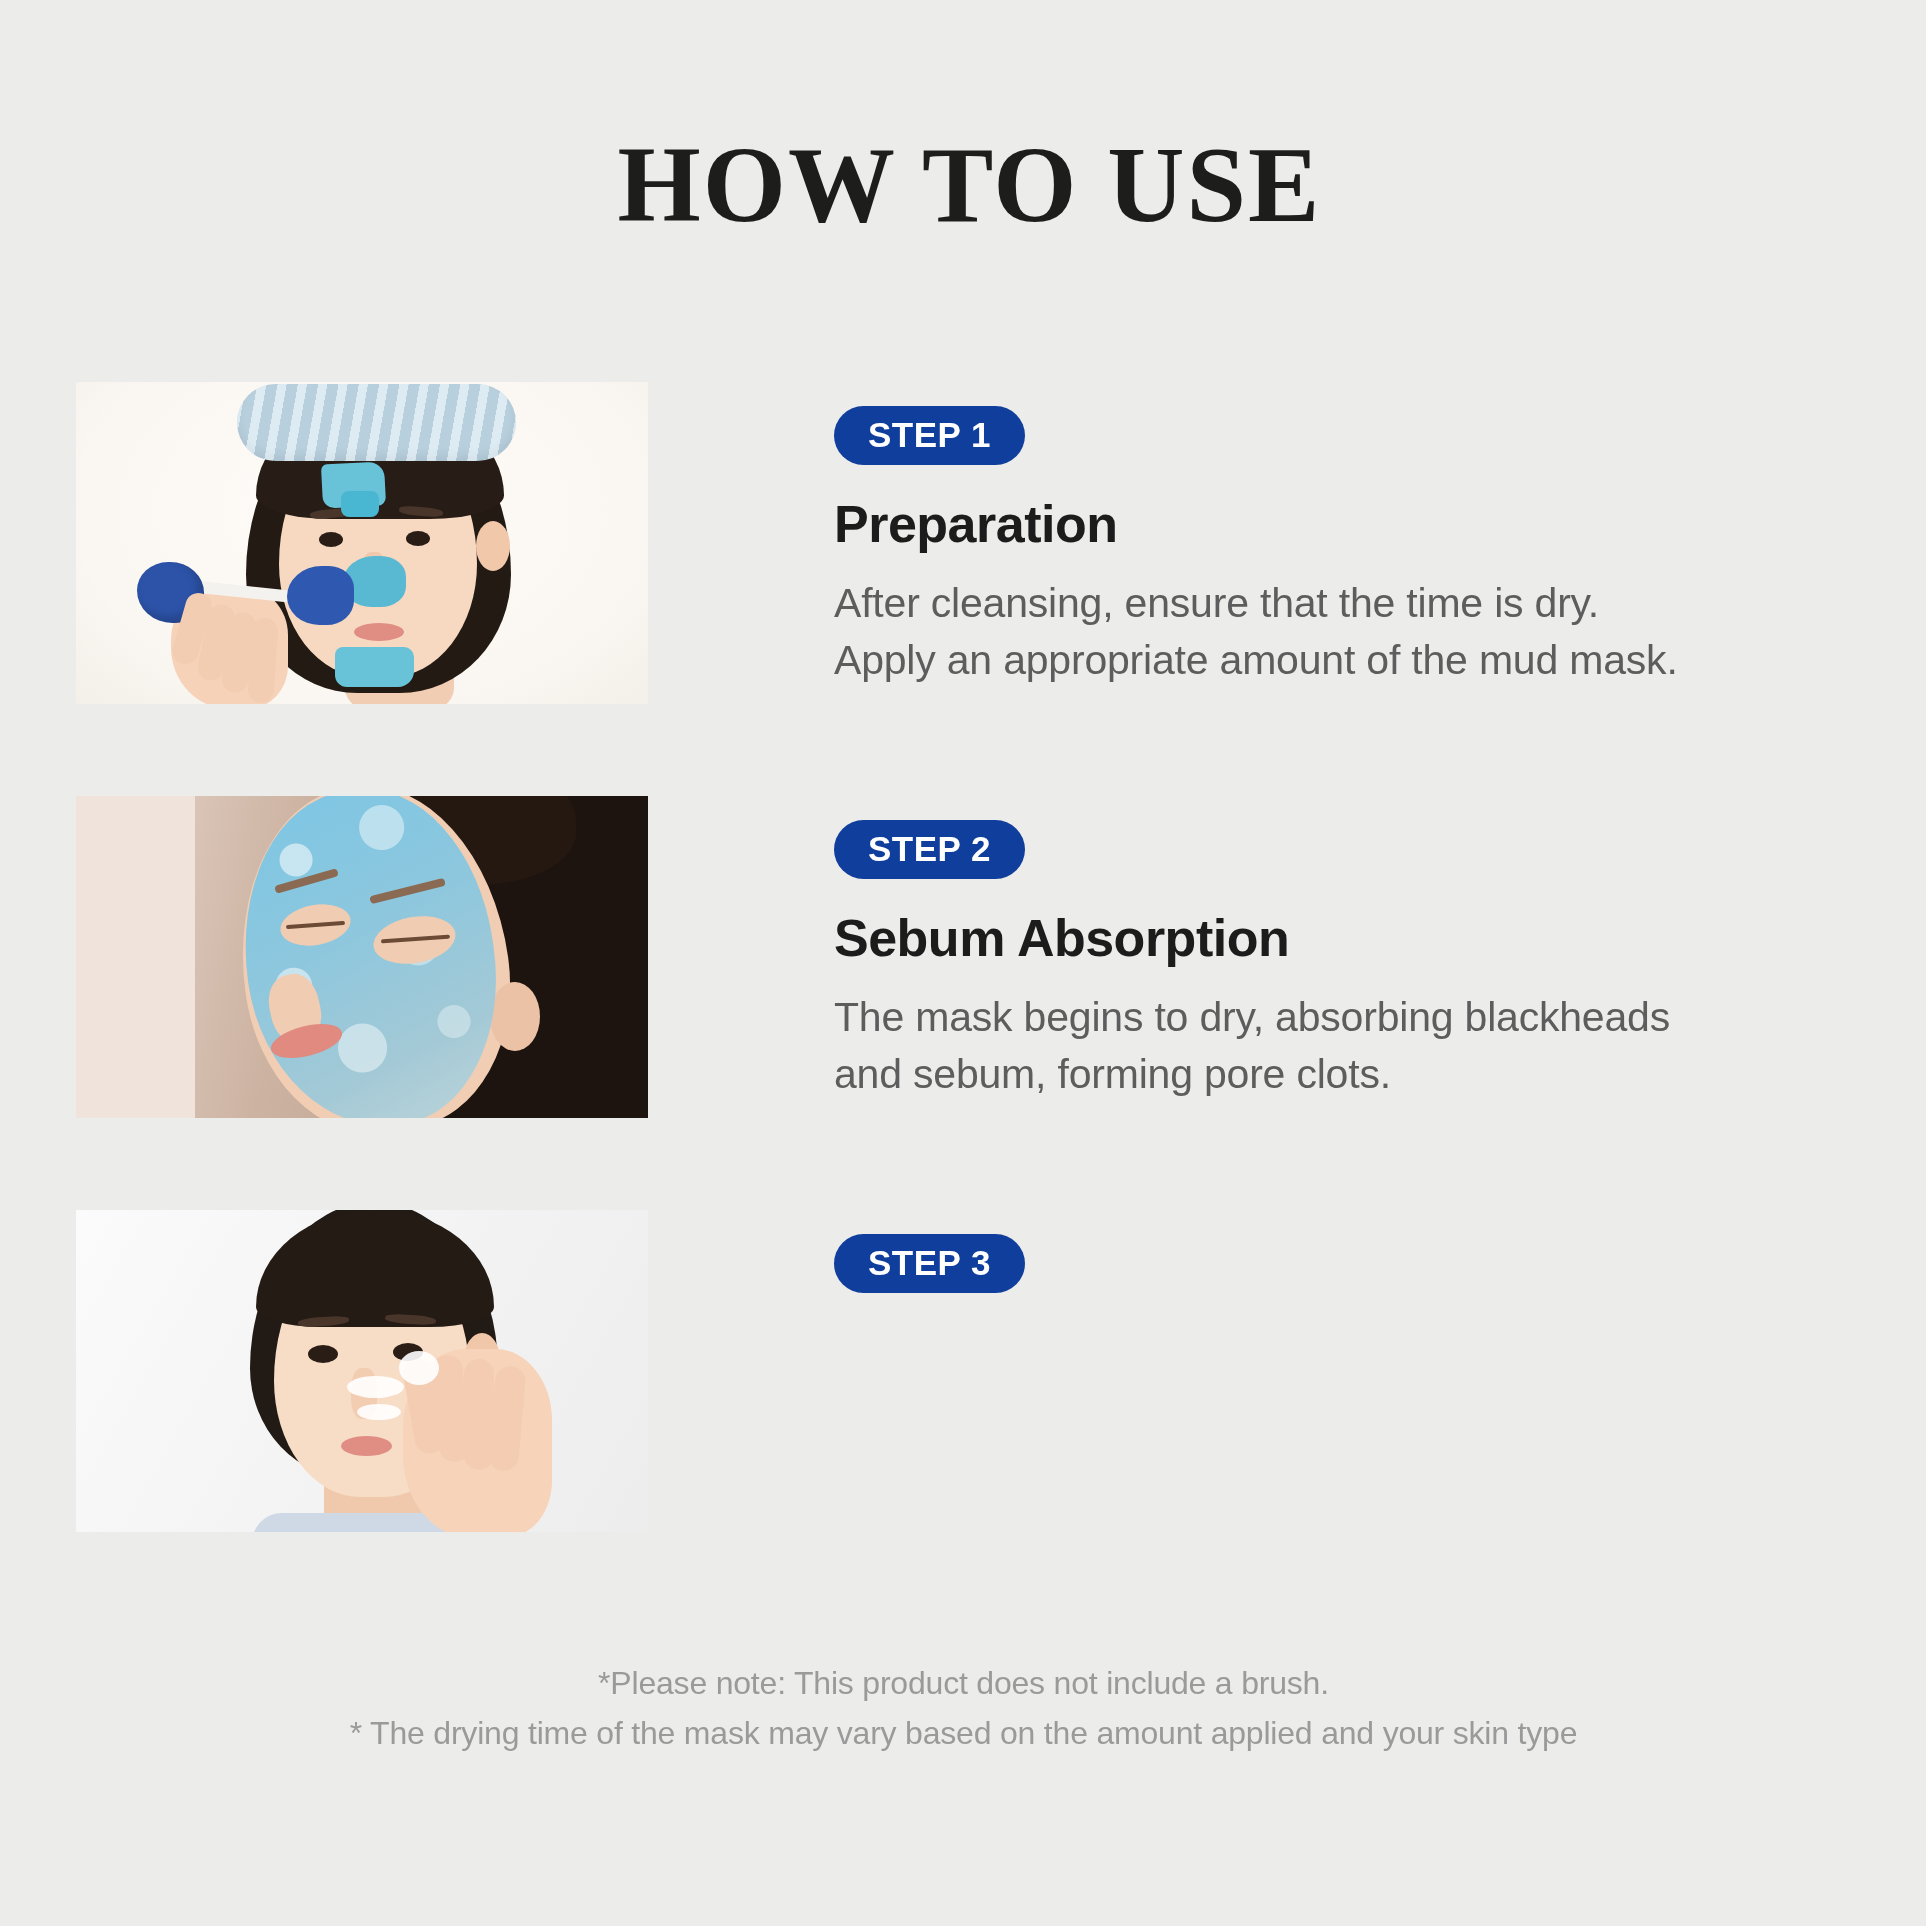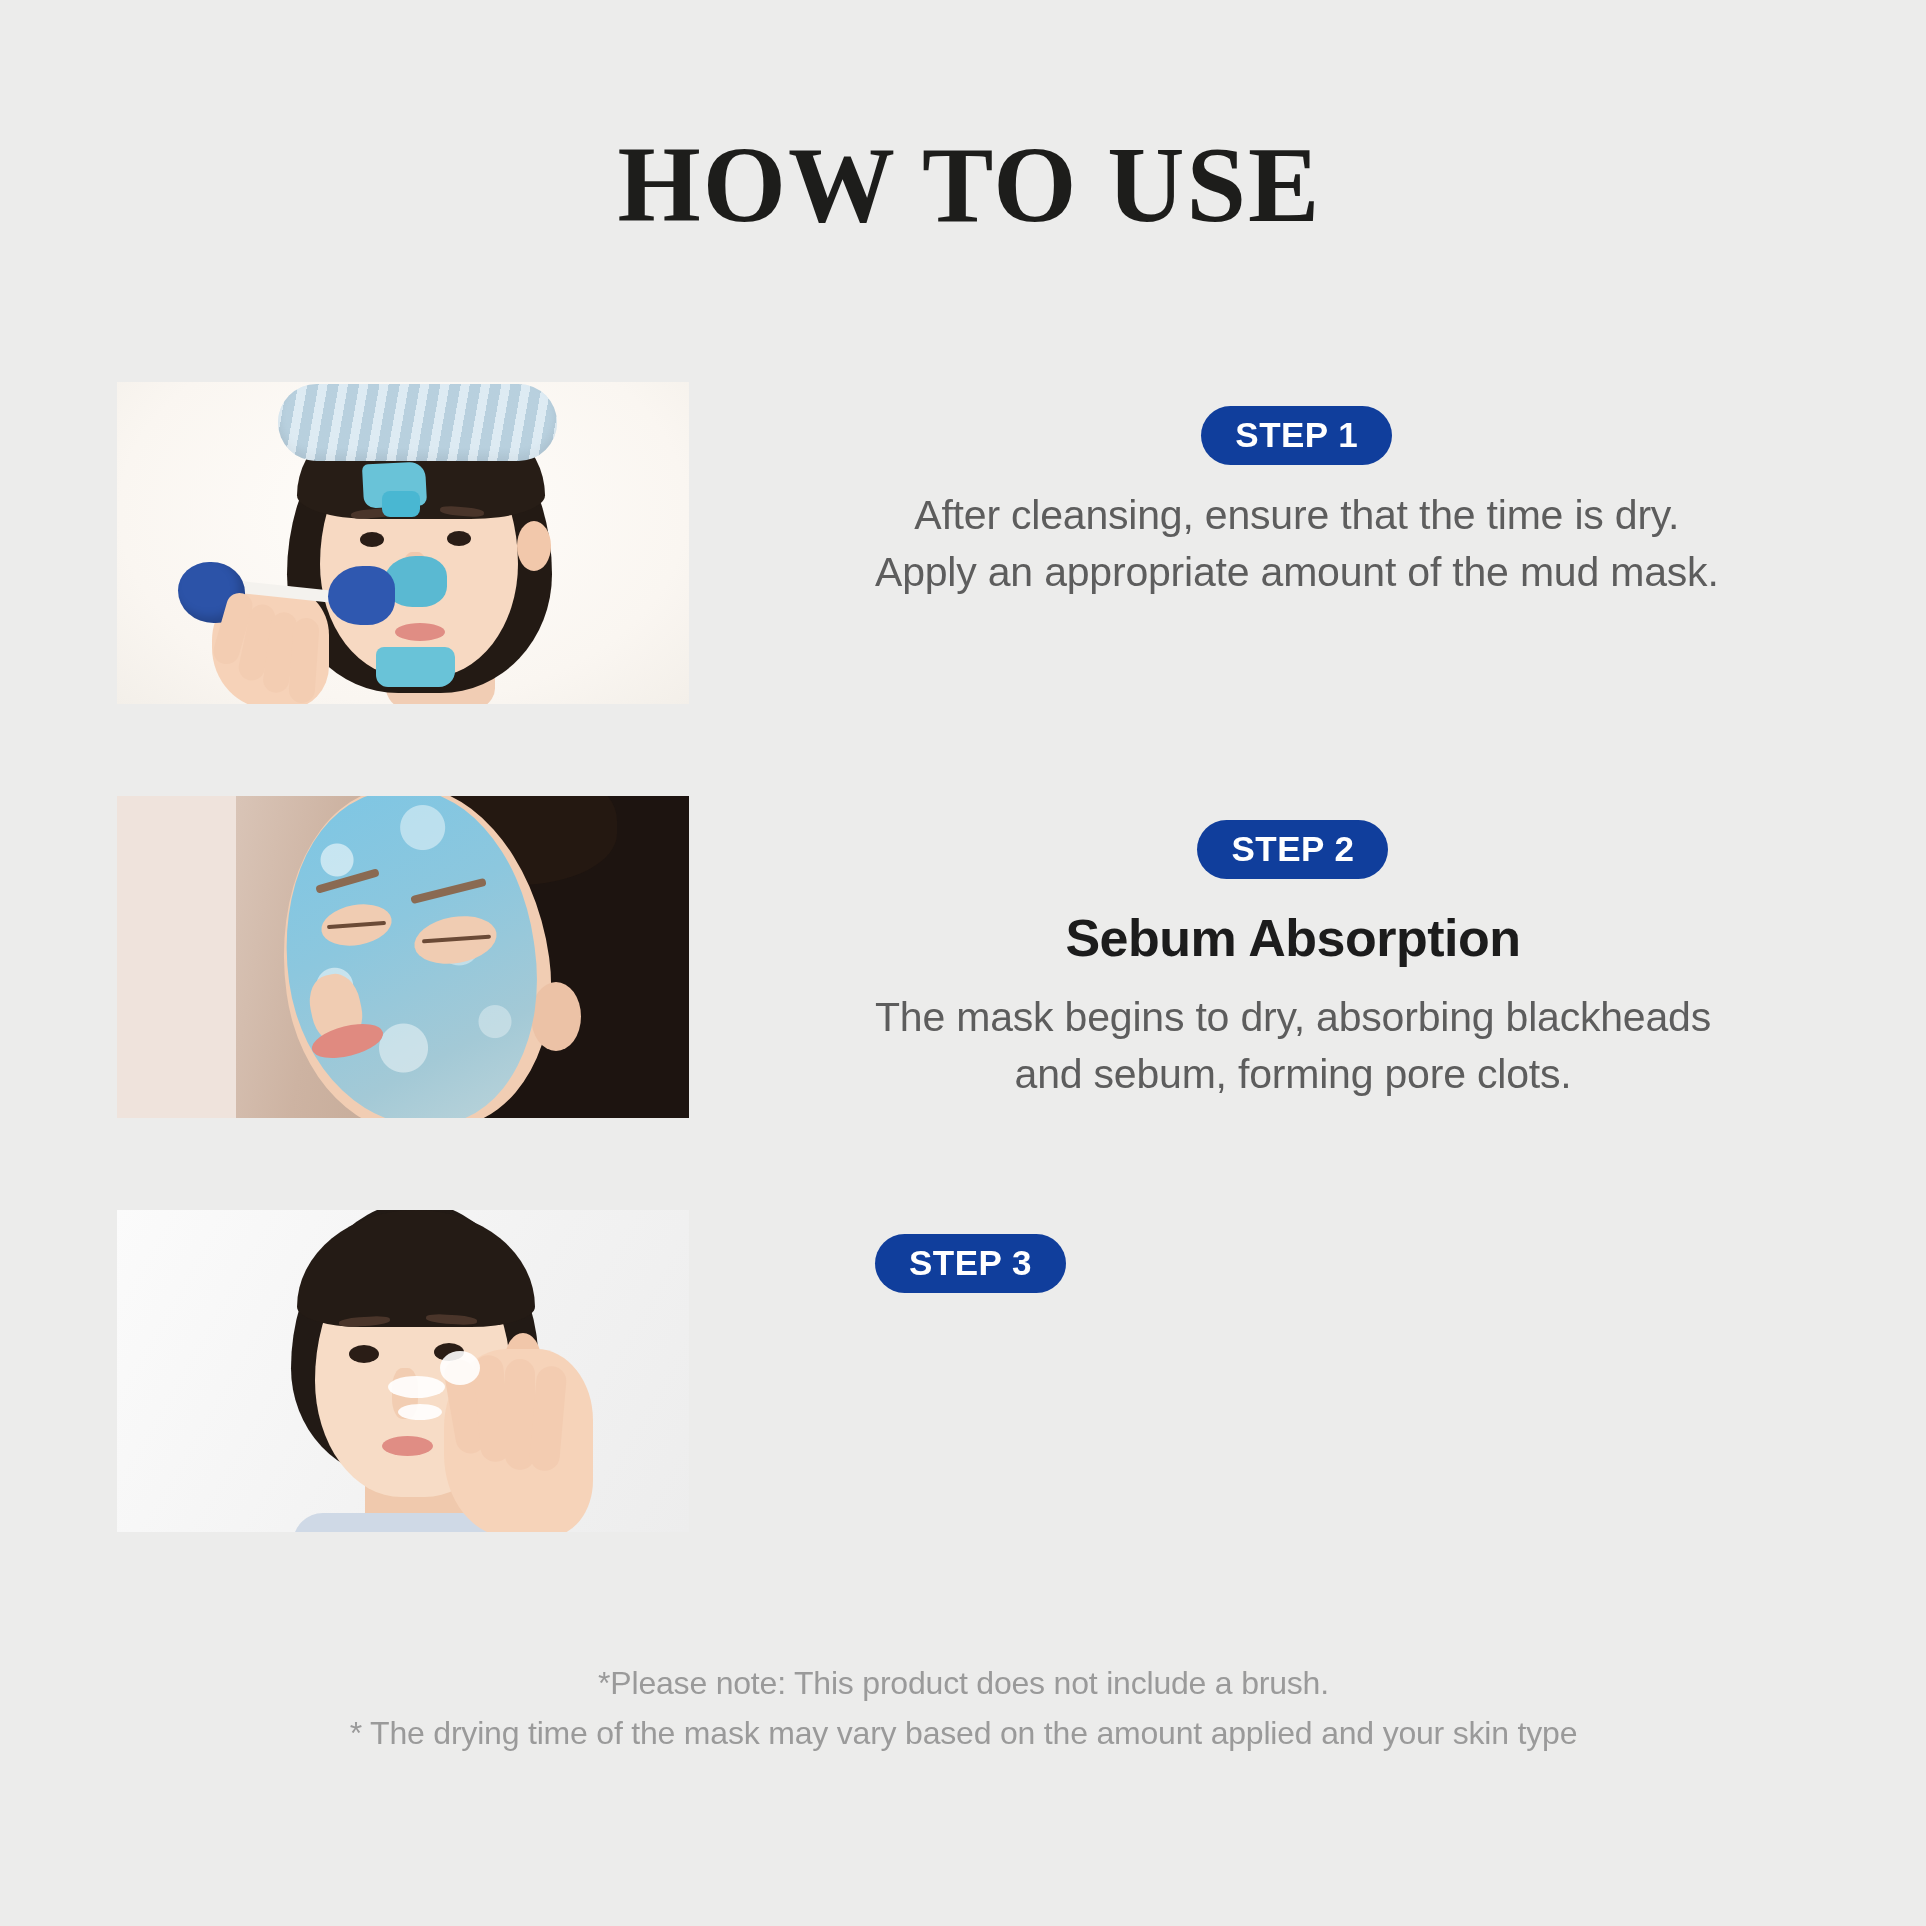--- a/index.html
+++ b/index.html
@@ -32,23 +32,22 @@
 
   
   .steps{
     position:absolute;
     top:382px;left:0;width:1927px;
   }
   .step{
     position:relative;
     display:flex;
     align-items:flex-start;
-    padding-left:117px;
+    padding-left:76px;
     margin-bottom:92px;
-    text-align:center;
   }
   .thumb{
     width:572px;height:322px;
     flex:0 0 572px;
     position:relative;
     overflow:hidden;
     background:#f6f4f1;
   }
   .copy{
     margin-left:186px;
@@ -217,20 +216,21 @@
           <div class="blob brushhead"></div>
           <div class="blob brushtip"></div>
           <div class="finger" style="left:103px;top:210px;width:26px;height:73px;transform:rotate(16deg);"></div>
           <div class="finger" style="left:127px;top:222px;width:26px;height:77px;transform:rotate(12deg);"></div>
           <div class="finger" style="left:150px;top:230px;width:26px;height:81px;transform:rotate(8deg);"></div>
           <div class="finger" style="left:174px;top:236px;width:26px;height:85px;transform:rotate(4deg);"></div>
         </div>
       </div>
       <div class="copy">
         <div class="badge">STEP 1</div>
+        <div class="step-title">Preparation</div>
         <div class="step-body">
           <div>After cleansing, ensure that the time is dry.</div>
           <div>Apply an appropriate amount of the mud mask.</div>
         </div>
       </div>
     </div>
 
     <div class="step">
       <div class="thumb p2">
         <div class="photo">

